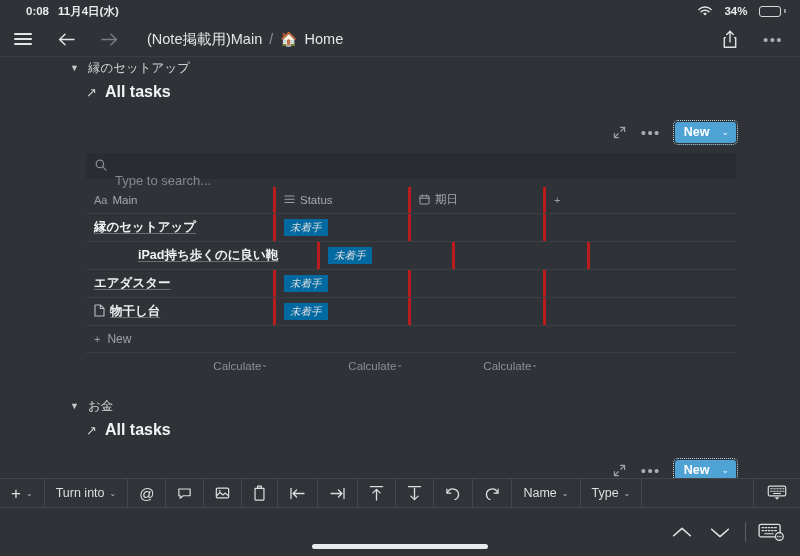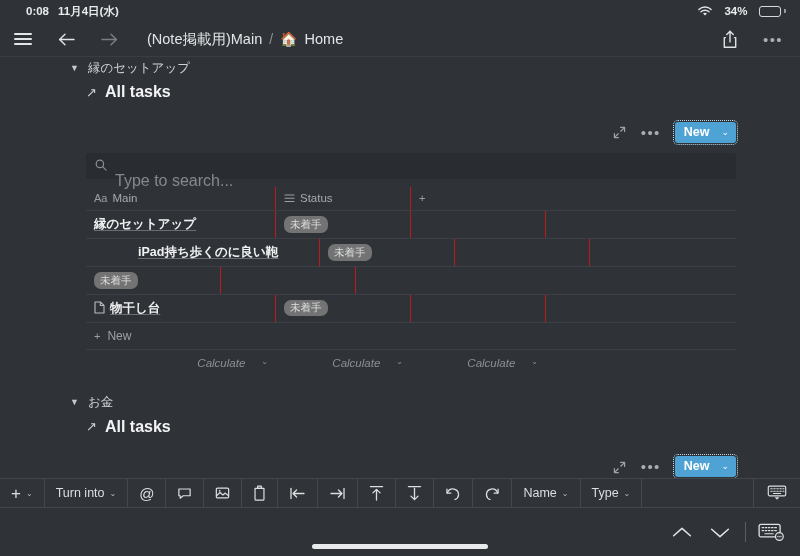--- a/index.html
+++ b/index.html
@@ -75,45 +75,45 @@
     border-radius: 3px; padding: 3px 7px 4px 9px; display: flex; align-items: center; gap: 12px;
     outline: 1px dotted #b9dcef; outline-offset: 1px;
   }
   .new-btn .chev { font-size: 9px; font-weight: normal; opacity: .95; }
 
   .searchbox {
     margin: 6px 64px 0 86px; height: 26px; background: #292c30; border-radius: 3px;
     display: flex; align-items: center; gap: 8px; padding: 0 9px;
   }
   .searchbox .q { color: #8b8f94; }
-  .searchbox .ph { color: #85898e; font-size: 16px; margin-top: 29px; }
+  .searchbox .ph { color: #85898e; font-size: 13px; margin-top: 29px; }
 
   
   .table { margin: 8px 64px 0 86px; }
   .trow { display: flex; border-bottom: 1px solid #3c4044; }
   .trow.head { border-bottom: 1px solid #3c4044; }
   .tcell {
     padding: 5px 8px; font-size: 12px; color: #e6e7e9; overflow: hidden;
     white-space: nowrap; display: flex; align-items: center; gap: 5px;
-    border-right: 1px solid #b91c1c;
+    border-right: 3px solid #b91c1c;
   }
   .tcell:last-child { border-right: none; }
   .trow.head .tcell { color: #a6aaae; font-size: 11.5px; padding: 5px 8px 6px; }
   .trow.body .tcell.nm { font-weight: bold; color: #f0f1f2; font-size: 12.5px; }
   .trow.body .tcell.nm .txt { text-decoration: underline; text-decoration-color: #6a6e73; text-underline-offset: 2px; }
   .col-ico { color: #9ba0a5; font-size: 11px; display: inline-flex; align-items: center; }
   .pill {
-    background: #737373; color: #dcdee0; font-size: 10.5px;
-    padding: 1.5px 6px 2.5px; border-radius: 7px; line-height: 1.2;
+    background: #0369a1; color: #dcdee0; font-size: 10.5px;
+    padding: 1.5px 6px 2.5px; border-radius: 0; line-height: 1.2; font-style: italic;
   }
   .page-ico { color: #b9bcc0; font-size: 11px; }
   .newrow { display: flex; align-items: center; gap: 7px; padding: 6px 8px; color: #9ca0a5; font-size: 12px;
             border-bottom: 1px solid #3c4044; }
   .calcrow { display: flex; }
-  .calccell { font-size: 11.5px; color: #8c9095; padding: 7px 8px; display: flex; justify-content: flex-end; gap: 16px; font-style: italic; }
+  .calccell { font-size: 11.5px; color: #8c9095; padding: 7px 8px; display: flex; justify-content: flex-end; gap: 0; }
   .calccell .chev { font-size: 8px; }
 
   
   .edtoolbar {
     position: absolute; left: 0; right: 0; bottom: 48px; height: 30px;
     background: #303438; border-top: 1px solid #43474b; border-bottom: 1px solid #43474b;
     display: flex; align-items: center; color: #dcdee0; font-size: 12.5px;
   }
   .et-item {
     height: 30px; display: flex; align-items: center; justify-content: center; gap: 5px;
@@ -244,20 +244,29 @@
             <span>Main</span>
           </div>
           <div class="tcell" style="width:135px;">
             <span class="col-ico">
               <svg width="11" height="9" viewBox="0 0 12 10" fill="none">
                 <path d="M1 1.2h10M1 4.8h10M1 8.4h10" stroke="#9ba0a5" stroke-width="1.2" stroke-linecap="round"></path>
               </svg>
             </span>
             <span>Status</span>
           </div>
+          <div class="tcell" style="width:135px;">
+            <span class="col-ico">
+              <svg width="11" height="11" viewBox="0 0 12 12" fill="none">
+                <rect x="1" y="2" width="10" height="9" rx="1.4" stroke="#9ba0a5" stroke-width="1.1"></rect>
+                <path d="M1 4.6h10M3.6 1v2M8.4 1v2" stroke="#9ba0a5" stroke-width="1.1" stroke-linecap="round"></path>
+              </svg>
+            </span>
+            <span>期日</span>
+          </div>
           <div class="tcell" style="flex:1;">
             <span class="col-ico">+</span>
           </div>
         </div>
 
         <div class="trow body">
           <div class="tcell nm" style="width:190px;">
             <span class="txt">縁のセットアップ</span>
           </div>
           <div class="tcell" style="width:135px;">
@@ -272,20 +281,23 @@
             <span class="txt">iPad持ち歩くのに良い鞄</span>
           </div>
           <div class="tcell" style="width:135px;">
             <span class="pill">未着手</span>
           </div>
           <div class="tcell" style="width:135px;"></div>
           <div class="tcell" style="flex:1;"></div>
         </div>
 
         <div class="trow body">
+          <div class="tcell nm" style="width:190px;">
+            <span class="txt">エアダスター</span>
+          </div>
           <div class="tcell" style="width:135px;">
             <span class="pill">未着手</span>
           </div>
           <div class="tcell" style="width:135px;"></div>
           <div class="tcell" style="flex:1;"></div>
         </div>
 
         <div class="trow body">
           <div class="tcell nm" style="width:190px;">
             <span class="page-ico">

